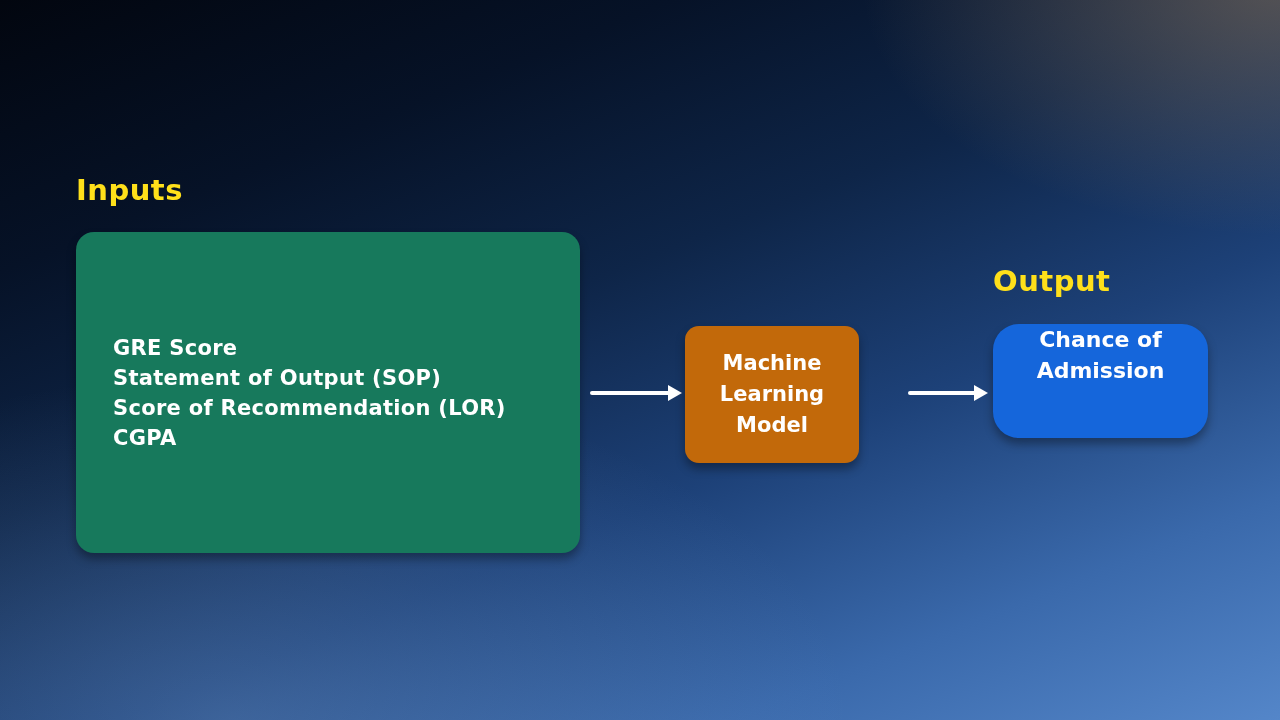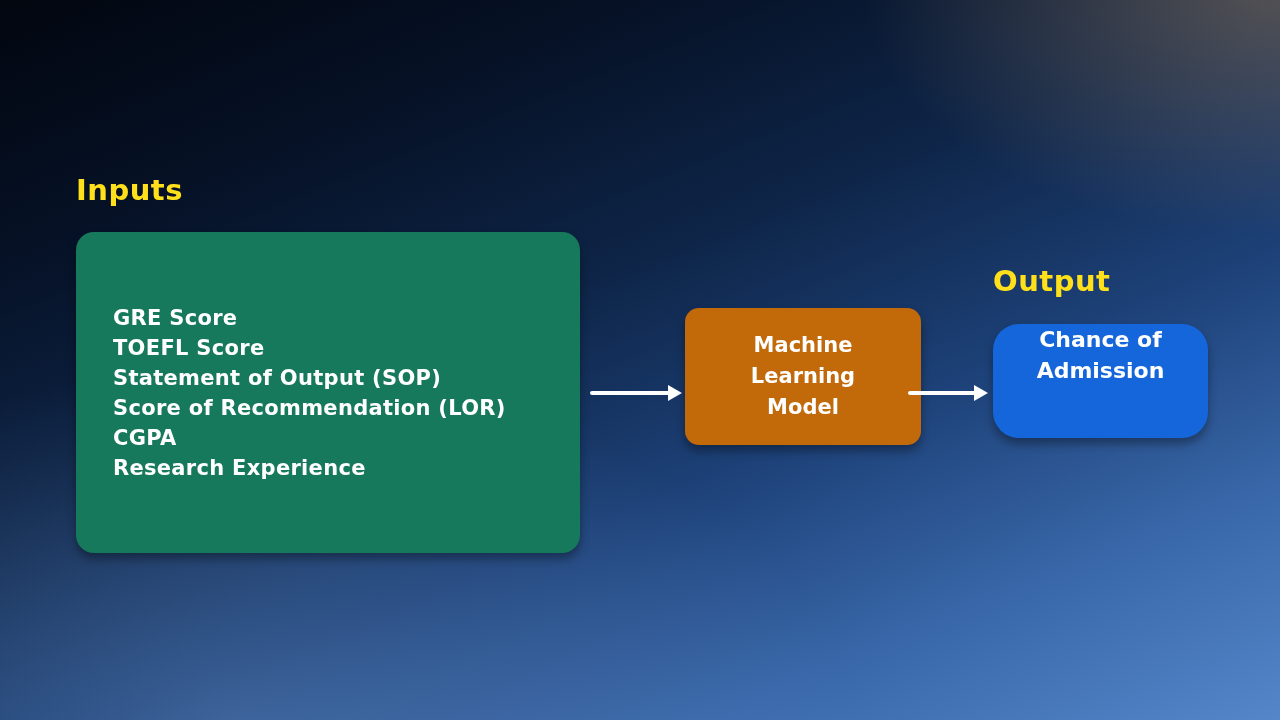--- a/index.html
+++ b/index.html
@@ -54,22 +54,22 @@
     padding-right: 12px;
   }
   .inputs-box .input-line {
     font-size: 21px;
     line-height: 30px;
     white-space: nowrap;
     letter-spacing: 0.3px;
   }
 
   .model-box {
-    left: 685px; top: 308px;
-    width: 236px; height: 137px;
+    left: 685px; top: 326px;
+    width: 174px; height: 137px;
     background: var(--model-box);
     border-radius: 14px;
     display: flex;
     align-items: center;
     justify-content: center;
     text-align: center;
   }
   .model-box .node-label {
     font-size: 21px;
     line-height: 31px;
@@ -119,25 +119,23 @@
 </style>
 </head>
 <body>
 
 <div class="canvas">
 
   <div class="heading heading-inputs">Inputs</div>
 
   <div class="node inputs-box">
     <div class="input-line">GRE Score</div>
-    <div class="input-line">TOEFL Score</div>
     <div class="input-line">Statement of Output (SOP)</div>
     <div class="input-line">Score of Recommendation (LOR)</div>
     <div class="input-line">CGPA</div>
-    <div class="input-line">Research Experience</div>
   </div>
 
   <div class="arrow arrow-1">
     <div class="shaft"></div>
     <div class="head"></div>
   </div>
 
   <div class="node model-box">
     <div class="node-label">Machine Learning Model</div>
   </div>

